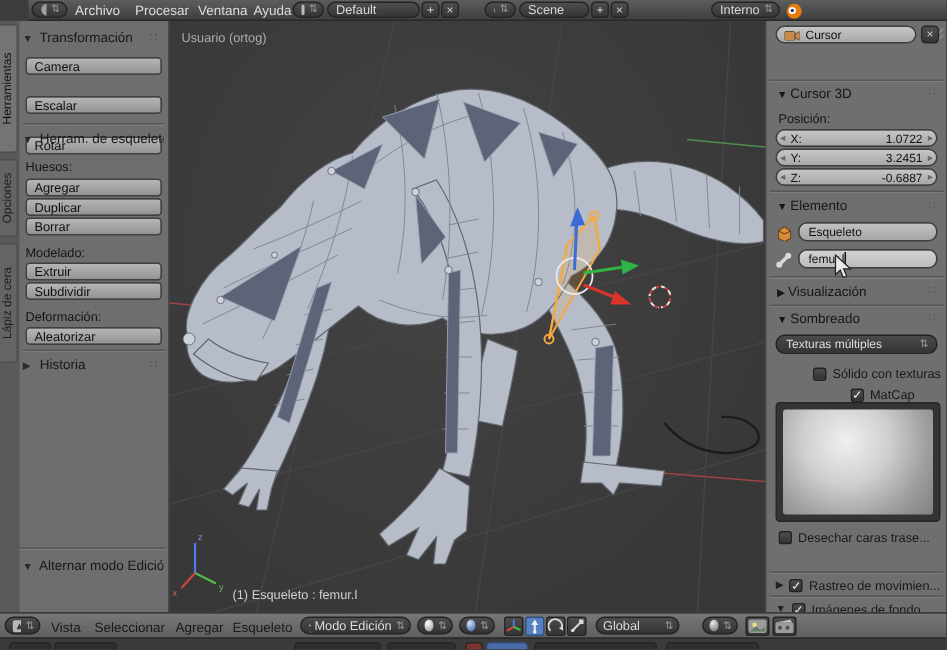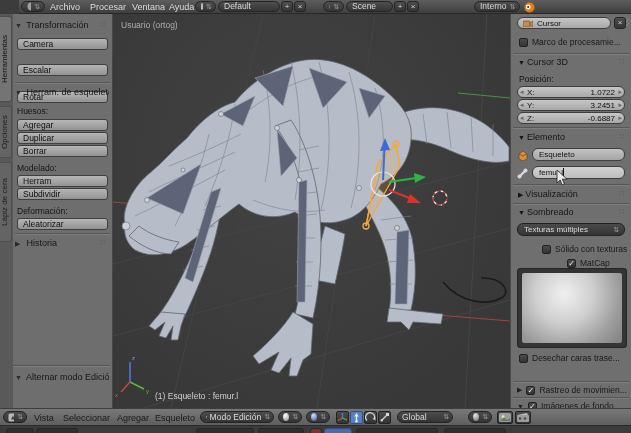--- a/index.html
+++ b/index.html
@@ -161,21 +161,21 @@
   <div class="phead" style="top:73px;">
     <span class="tri">▼</span>
     <span>Herram. de esqueleto</span>
   </div>
   <div class="plabel" style="top:92px;">Huesos:</div>
   <div class="tbtn" style="top:105px;">Agregar</div>
   <div class="tbtn" style="top:118px;">Duplicar</div>
   <div class="tbtn" style="top:131px;">Borrar</div>
 
   <div class="plabel" style="top:149px;">Modelado:</div>
-  <div class="tbtn" style="top:161px;">Herram</div>
+  <div class="tbtn" style="top:161px;">Extruir</div>
   <div class="tbtn" style="top:174px;">Subdividir</div>
 
   <div class="plabel" style="top:192px;">Deformación:</div>
   <div class="tbtn" style="top:204px;">Aleatorizar</div>
 
   <div class="sep" style="left:15px;top:219px;"></div>
 
   <div class="phead" style="top:224px;">
     <span class="tri">▶</span>
     <span>Historia</span>
@@ -326,24 +326,20 @@
 
   <div class="nfield" style="top:3px;width:94px;padding:0 5px;justify-content:flex-start;gap:4px;">
     <svg width="10" height="8">
         <rect x="0" y="2" width="7" height="6" rx="1" fill="#c98a4b" stroke="#5a4429" stroke-width="0.6"></rect>
         <polygon points="7,4 10,2 10,8 7,6" fill="#c98a4b" stroke="#5a4429" stroke-width="0.6"></polygon>
       </svg>
     <span>Cursor</span>
   </div>
   <div class="sqbtn" style="left:103px;top:3px;height:12px;">×</div>
 
-  <div class="cbrow" style="top:23px;">
-    <span class="cbox"></span>
-    <span>Marco de procesamie...</span>
-  </div>
 
   <div class="sep" style="top:39px;"></div>
 
   <div class="nhead" style="top:43px;">
     <span class="tri" style="font-size:7px;">▼ </span>
     <span>Cursor 3D</span>
     <span class="grip">∷</span>
   </div>
   <div class="cbrow" style="top:60px;color:#141414;">
     <span>Posición:</span>

